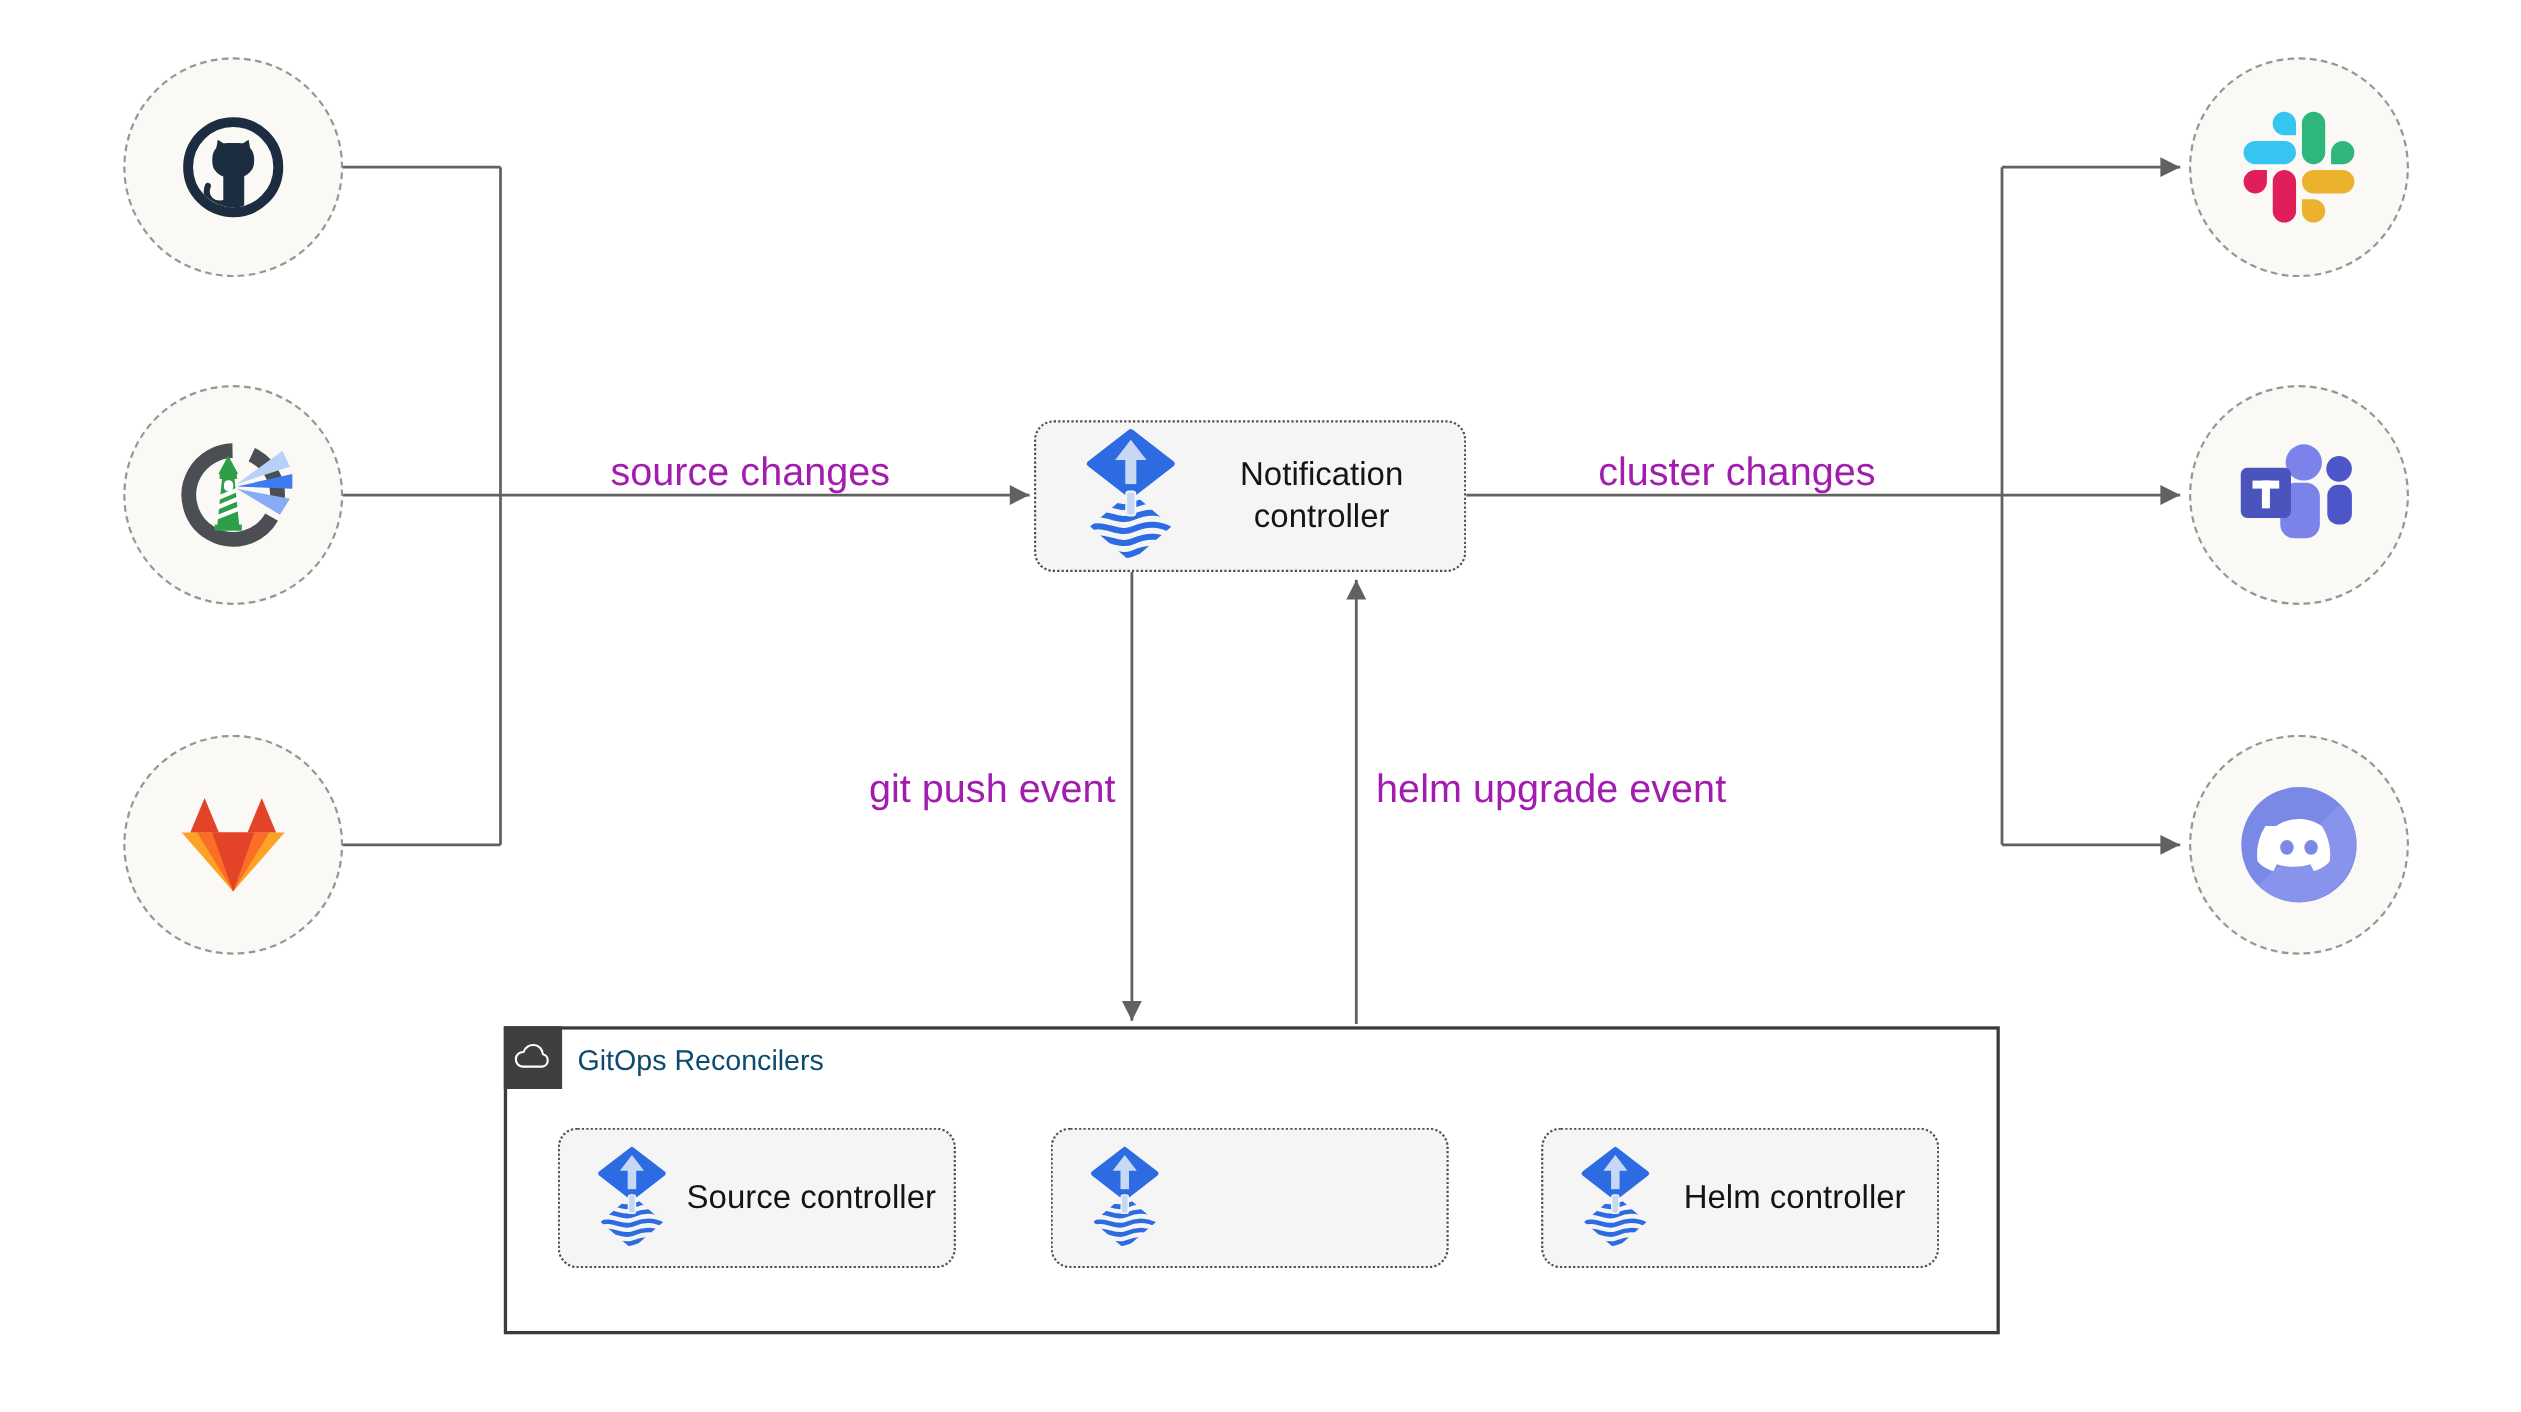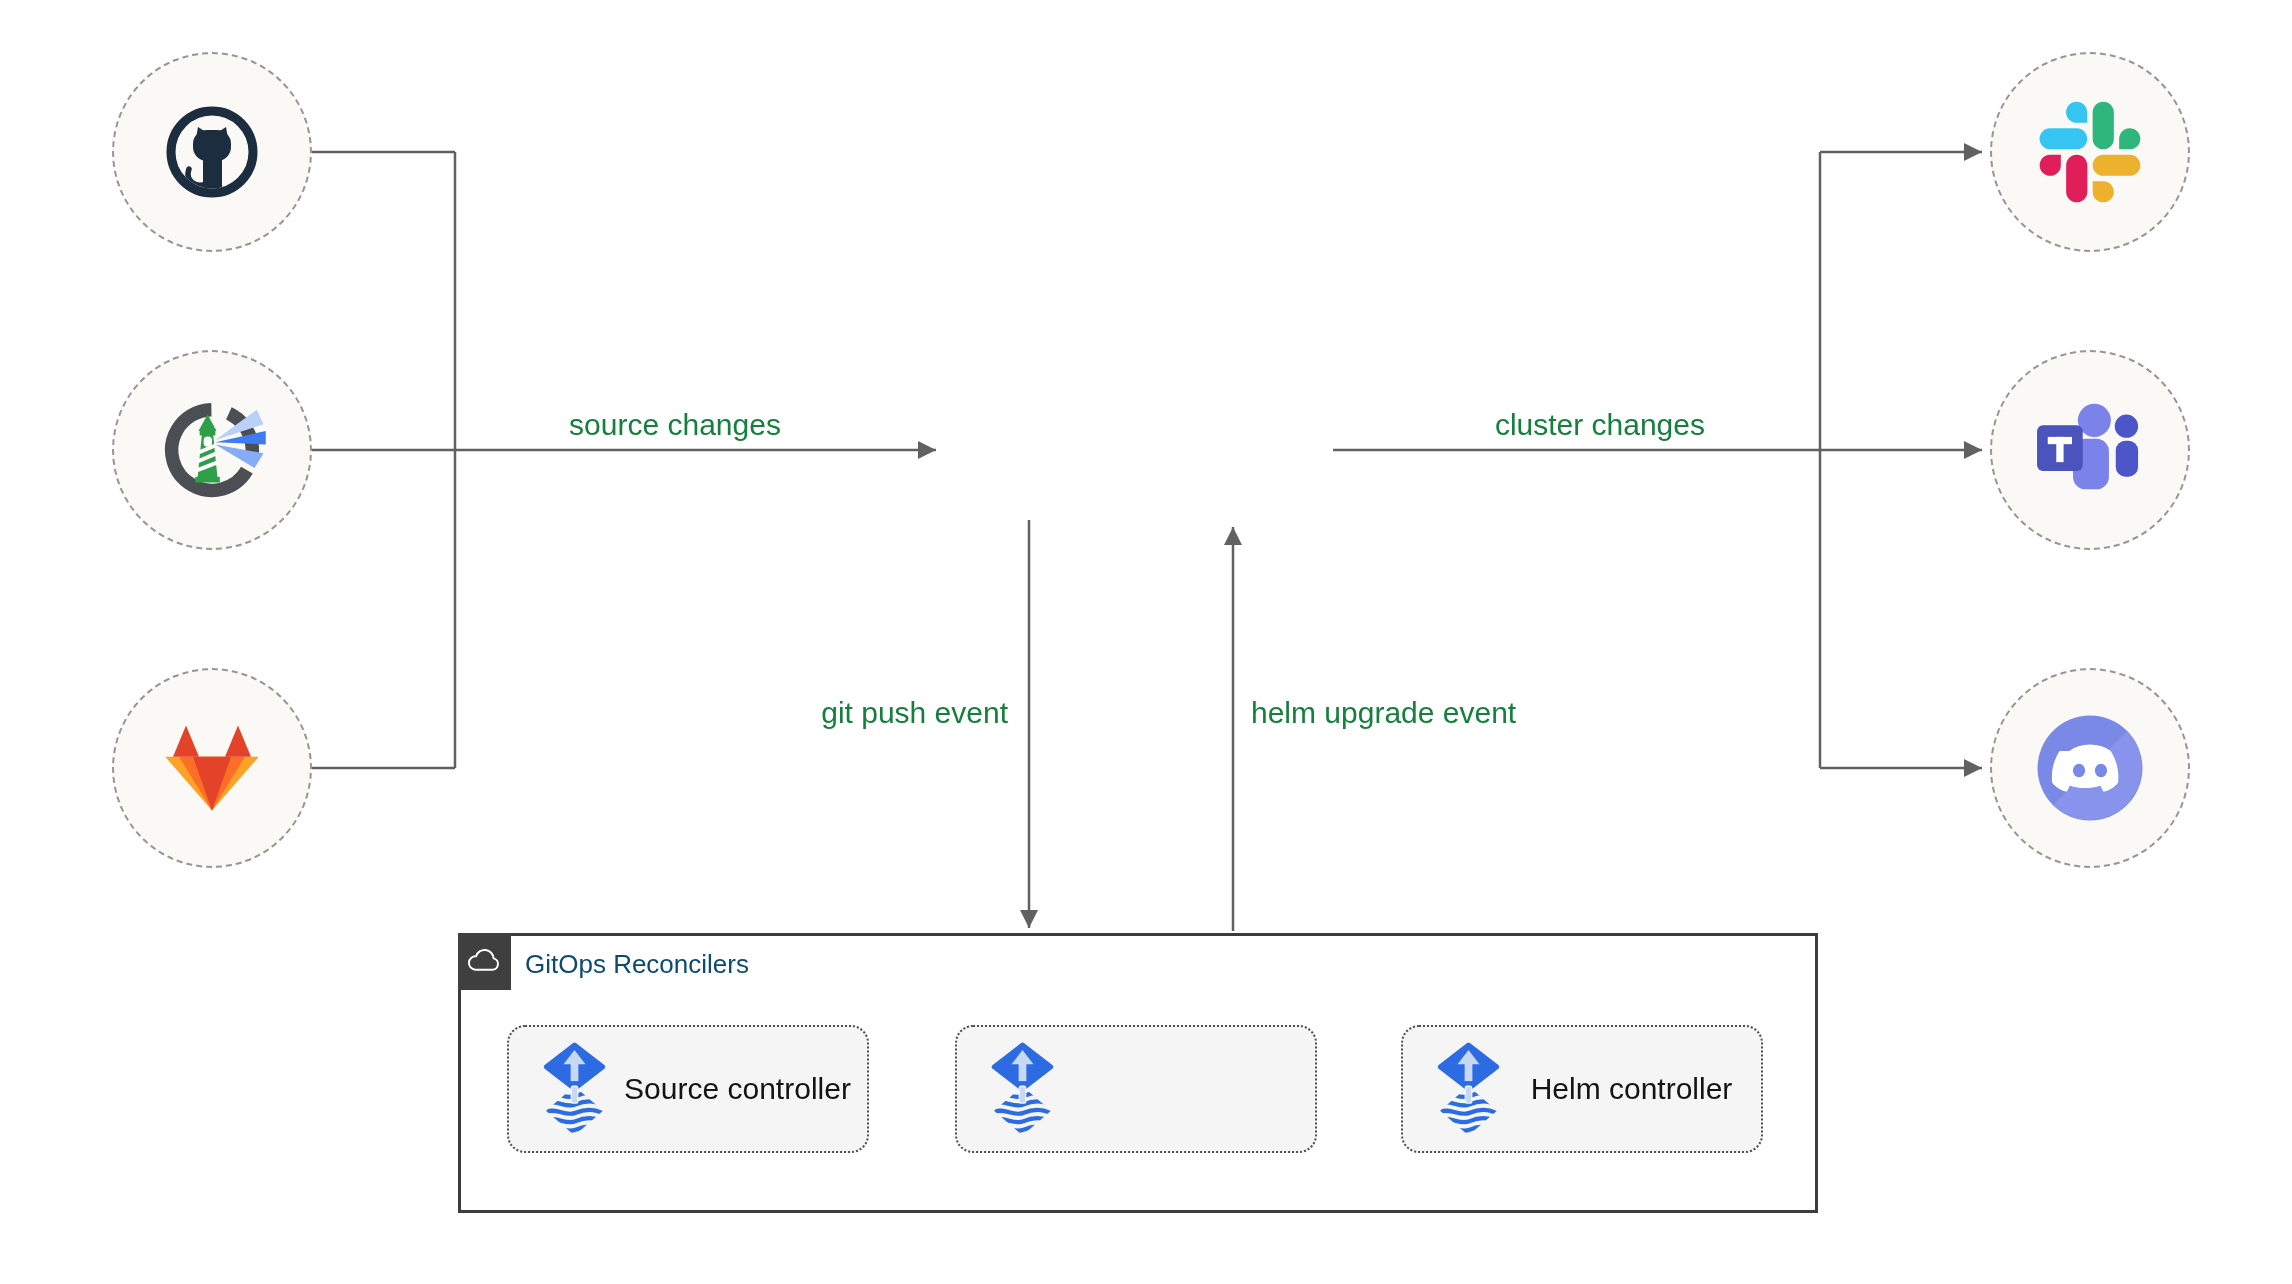--- a/index.html
+++ b/index.html
@@ -9,21 +9,21 @@
 
   .circle-node{position:absolute;width:200px;height:200px;border-radius:50%;
                background:#FAF9F6;border:2px dashed #969696;box-sizing:border-box;
                display:flex;align-items:center;justify-content:center;}
 
   .node-box{position:absolute;background:#F5F5F5;border:2px dotted #4E4E4E;
             border-radius:18px;box-sizing:border-box;display:flex;align-items:center;}
   .node-box .label{flex:1;text-align:center;font-size:30px;line-height:38px;
                    color:#141414;}
 
-  .edge-label{position:absolute;font-size:30px;color:#15803d;white-space:nowrap;}
+  .edge-label{position:absolute;font-size:36px;color:#a21caf;white-space:nowrap;}
 
   .reconcilers{position:absolute;left:458px;top:933px;width:1360px;height:280px;
                border:3px solid #3C3C3C;box-sizing:border-box;background:#fff;}
   .badge{position:absolute;left:-3px;top:-3px;width:53px;height:57px;background:#3F3F3F;
          display:flex;align-items:center;justify-content:center;}
   .container-title{position:absolute;left:64px;top:13px;font-size:26px;color:#0c4a6e;}
 
   .flux-n{width:88px;height:126px;}
   .flux-s{width:67px;height:97px;}
 </style>
@@ -111,20 +111,26 @@
   <div class="circle-node" style="left:112px;top:668px;">
     <svg width="104" height="96" viewBox="0 0 120 110">
       <polygon points="6,42 114,42 60,104" fill="#FCA326"></polygon>
       <polygon points="22,42 98,42 60,104" fill="#FC6D26"></polygon>
       <polygon points="38,42 82,42 60,104" fill="#E24329"></polygon>
       <polygon points="30,6 45,42 15,42" fill="#E24329"></polygon>
       <polygon points="90,6 105,42 75,42" fill="#E24329"></polygon>
     </svg>
   </div>
 
+  <div class="node-box" style="left:940px;top:382px;width:393px;height:138px;padding-left:42px;">
+    <svg class="flux-n" viewBox="0 0 100 150">
+      <use href="#flux-logo" xlink:href="#flux-logo"></use>
+    </svg>
+    <div class="label">Notification controller</div>
+  </div>
 
   <div class="circle-node" style="left:1990px;top:52px;">
     <svg width="102" height="102" viewBox="0 0 127 127">
       <path fill="#36C5F0" d="M46.9.8c-7.3 0-13.2 5.9-13.2 13.2 0 7.3 5.9 13.2 13.2 13.2h13.2V14C60.1 6.7 54.2.8 46.9.8zM46.9 33.8c7.3 0 13.2 5.9 13.2 13.2 0 7.3-5.9 13.2-13.2 13.2h-33C6.6 60.2.7 54.3.7 47c0-7.3 5.9-13.2 13.2-13.2h33z"></path>
       <path fill="#2EB67D" d="M126.2 47c0-7.3-5.9-13.2-13.2-13.2-7.3 0-13.2 5.9-13.2 13.2v13.2H113c7.3 0 13.2-5.9 13.2-13.2zM93.2 47c0 7.3-5.9 13.2-13.2 13.2-7.3 0-13.2-5.9-13.2-13.2V14C66.8 6.7 72.7.8 80 .8c7.3 0 13.2 5.9 13.2 13.2v33z"></path>
       <path fill="#ECB22E" d="M80 126.2c7.3 0 13.2-5.9 13.2-13.2 0-7.3-5.9-13.2-13.2-13.2H66.8V113c0 7.3 5.9 13.2 13.2 13.2zM80 93.2c-7.3 0-13.2-5.9-13.2-13.2 0-7.3 5.9-13.2 13.2-13.2h33c7.3 0 13.2 5.9 13.2 13.2 0 7.3-5.9 13.2-13.2 13.2H80z"></path>
       <path fill="#E01E5A" d="M.8 80c0 7.3 5.9 13.2 13.2 13.2 7.3 0 13.2-5.9 13.2-13.2V66.8H14C6.7 66.8.8 72.7.8 80zM33.8 80c0-7.3 5.9-13.2 13.2-13.2 7.3 0 13.2 5.9 13.2 13.2v33c0 7.3-5.9 13.2-13.2 13.2-7.3 0-13.2-5.9-13.2-13.2V80z"></path>
     </svg>
   </div>
 

